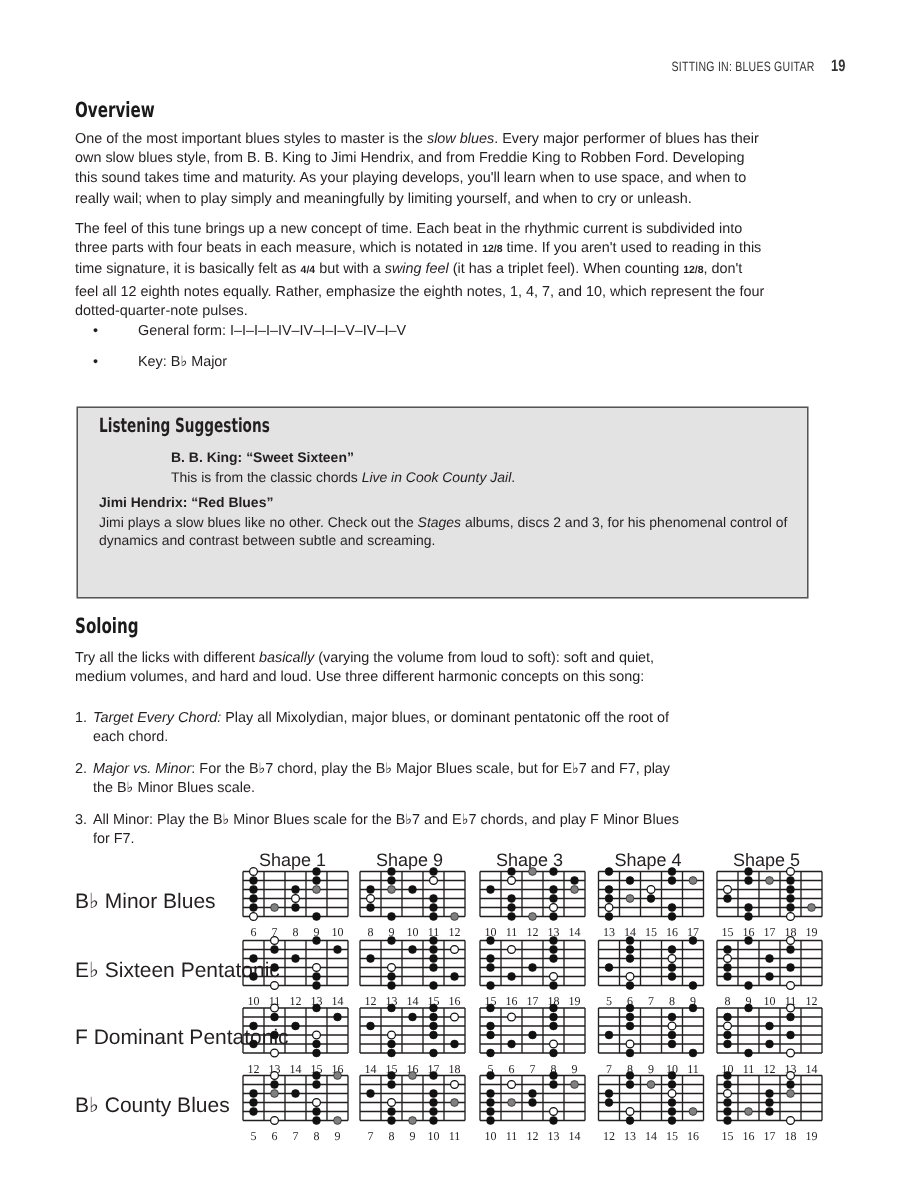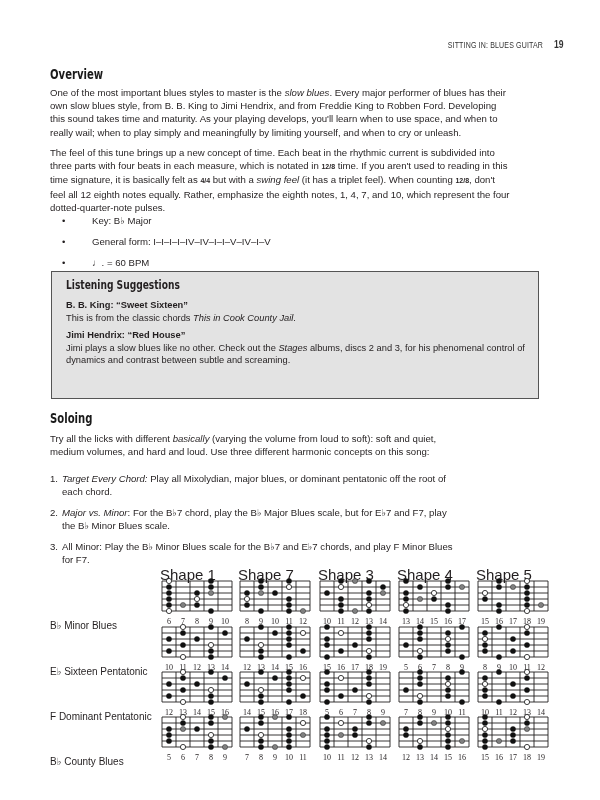--- a/index.html
+++ b/index.html
@@ -16,70 +16,69 @@
   .bullets li::before { content:"•"; position:absolute; left:0; top:0; }
   .box { position:absolute; left:51px; top:271px; width:488px; height:128px; background:#e3e3e3;
          border:1.5px solid #555; box-sizing:border-box; }
   .box .btitle { position:absolute; left:14px; top:5px; font-family:"DejaVu Sans", sans-serif; font-weight:bold;
          font-size:13px; transform:scaleX(0.7); transform-origin:left center; }
   .box .entry { position:absolute; left:14px; width:460px; font-size:9.3px; line-height:12.6px; }
   .box .entry b { display:block; }
   .olist { position:absolute; left:50px; width:440px; margin:0; padding:0; list-style:none; font-size:9.6px; line-height:13px; }
   .olist li { position:relative; padding-left:12px; margin-bottom:8px; }
   .olist li .num { position:absolute; left:0; }
-  .scale-label { position:absolute; left:50px; font-size:10px;margin-top:28px; }
-  .shape-title { position:absolute; font-size:15px; text-align:left; width:70px; }
+  .scale-label { position:absolute; left:50px; font-size:14px; }
+  .shape-title { position:absolute; font-size:12px; text-align:center; width:70px; }
   .diag { position:absolute; }
   .frets { position:absolute; font-family:"Liberation Serif", serif; font-size:8px; width:70px; }
   .frets span { position:absolute; width:14px; text-align:center; }
 </style>
 </head>
 <body>
 
 <div class="runhead">
   <span>SITTING IN: BLUES GUITAR</span><span class="pg">19</span>
 </div>
 
 <div class="h2" style="top:66px;">Overview</div>
 
 <p class="para" style="top:86px;"><span>One of the most important blues styles to master is the </span><em>slow blues</em><span>. Every major performer of blues has their own slow blues style, from B. B. King to Jimi Hendrix, and from Freddie King to Robben Ford. Developing this sound takes time and maturity. As your playing develops, you'll learn when to use space, and when to really wail; when to play simply and meaningfully by limiting yourself, and when to cry or unleash.</span></p>
 
 <p class="para" style="top:146px;"><span>The feel of this tune brings up a new concept of time. Each beat in the rhythmic current is subdivided into three parts with four beats in each measure, which is notated in </span><span style="font-size:7px;font-weight:bold;">12/8</span><span> time. If you aren't used to reading in this time signature, it is basically felt as </span><span style="font-size:7px;font-weight:bold;">4/4</span><span> but with a </span><em>swing feel</em><span> (it has a triplet feel). When counting </span><span style="font-size:7px;font-weight:bold;">12/8</span><span>, don't feel all 12 eighth notes equally. Rather, emphasize the eighth notes, 1, 4, 7, and 10, which represent the four dotted-quarter-note pulses.</span></p>
 
 <ul class="bullets" style="top:214px;">
+  <li>General form: I–I–I–I–IV–IV–I–I–V–IV–I–V</li>
   <li>Key: B♭ Major</li>
-  <li>General form: I–I–I–I–IV–IV–I–I–V–IV–I–V</li>
-  <li>♩. = 60 BPM</li>
 </ul>
 
 <div class="box">
   <div class="btitle">Listening Suggestions</div>
-  <div class="entry" style="top:27px;">
+  <div class="entry" style="top:27px;margin-left:48px;">
     <b>B. B. King: “Sweet Sixteen”</b>
-    <span>This is from the classic chords </span><em>This in Cook County Jail</em><span>.</span>
+    <span>This is from the classic chords </span><em>Live in Cook County Jail</em><span>.</span>
   </div>
   <div class="entry" style="top:57px;">
-    <b>Jimi Hendrix: “Red House”</b>
+    <b>Jimi Hendrix: “Red Blues”</b>
     <span>Jimi plays a slow blues like no other. Check out the </span><em>Stages</em><span> albums, discs 2 and 3, for his phenomenal control of dynamics and contrast between subtle and screaming.</span>
   </div>
 </div>
 
 <div class="h2" style="top:410px;">Soloing</div>
 
 <p class="para" style="top:432px;width:420px;"><span>Try all the licks with different </span><em>basically</em><span> (varying the volume from loud to soft): soft and quiet, medium volumes, and hard and loud. Use three different harmonic concepts on this song:</span></p>
 
 <ul class="olist" style="top:472px;width:405px;">
   <li><span class="num">1.</span><em>Target Every Chord:</em><span> Play all Mixolydian, major blues, or dominant pentatonic off the root of each chord.</span></li>
   <li><span class="num">2.</span><em>Major vs. Minor</em><span>: For the B♭7 chord, play the B♭ Major Blues scale, but for E♭7 and F7, play the B♭ Minor Blues scale.</span></li>
   <li><span class="num">3.</span><span>All Minor: Play the B♭ Minor Blues scale for the B♭7 and E♭7 chords, and play F Minor Blues for F7.</span></li>
 </ul>
 
 <div id="scale-area">
     <div class="shape-title" style="left: 160px; top: 566px;">Shape 1</div>
-    <div class="shape-title" style="left: 238px; top: 566px;">Shape 7</div>
+    <div class="shape-title" style="left: 238px; top: 566px;">Shape 9</div>
     <div class="shape-title" style="left: 318px; top: 566px;">Shape 3</div>
     <div class="shape-title" style="left: 397px; top: 566px;">Shape 4</div>
     <div class="shape-title" style="left: 476px; top: 566px;">Shape 5</div>
     <div class="scale-label" style="top: 592px;">B♭ Minor Blues</div>
     <svg width="78" height="38" class="diag" style="left: 158px; top: 577px;">
       <line x1="4" x2="74" y1="4" y2="4" stroke="#231f20" stroke-width="0.9"></line>
       <line x1="4" x2="74" y1="10" y2="10" stroke="#231f20" stroke-width="0.9"></line>
       <line x1="4" x2="74" y1="16" y2="16" stroke="#231f20" stroke-width="0.9"></line>
       <line x1="4" x2="74" y1="22" y2="22" stroke="#231f20" stroke-width="0.9"></line>
       <line x1="4" x2="74" y1="28" y2="28" stroke="#231f20" stroke-width="0.9"></line>

